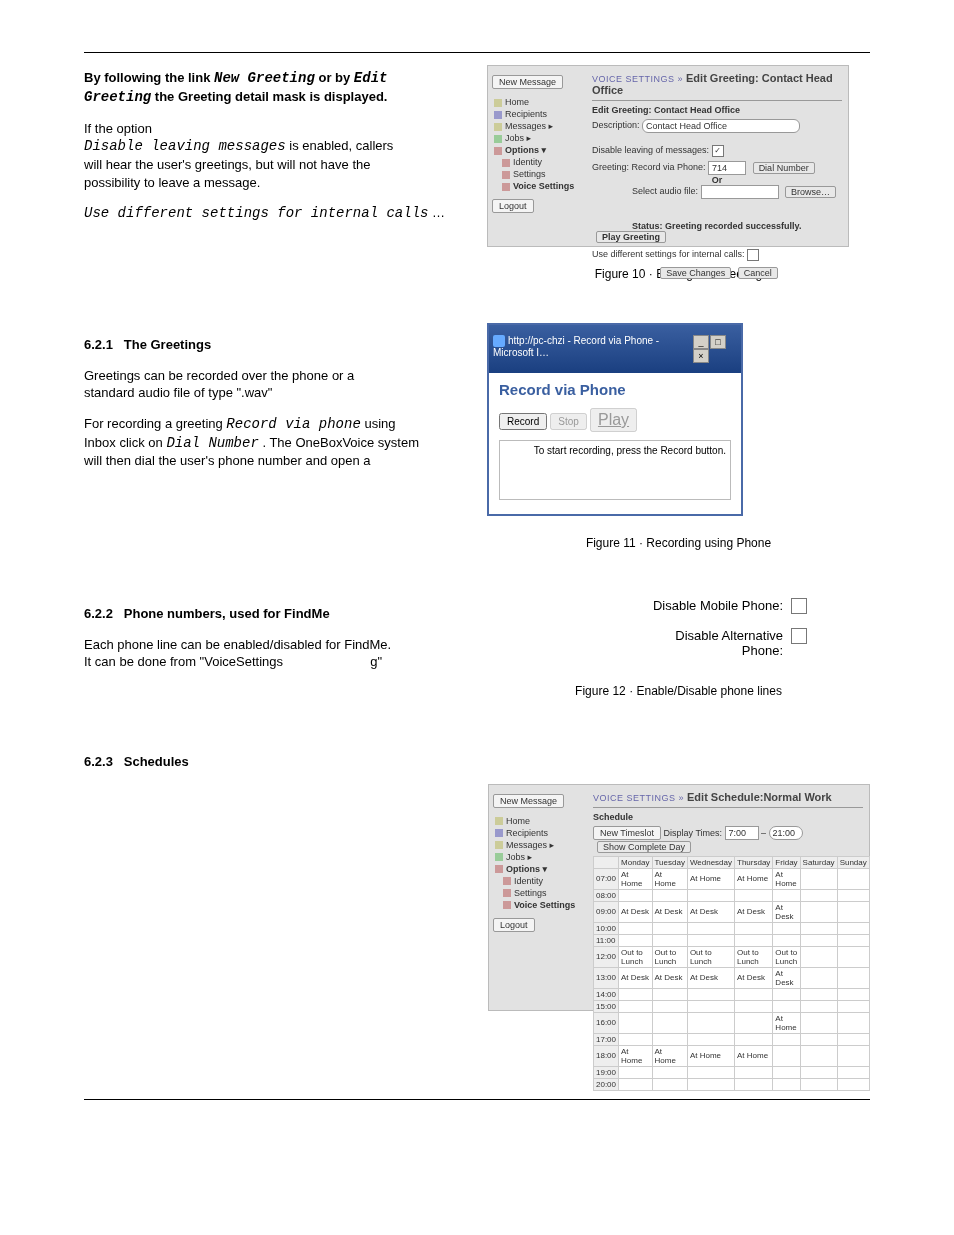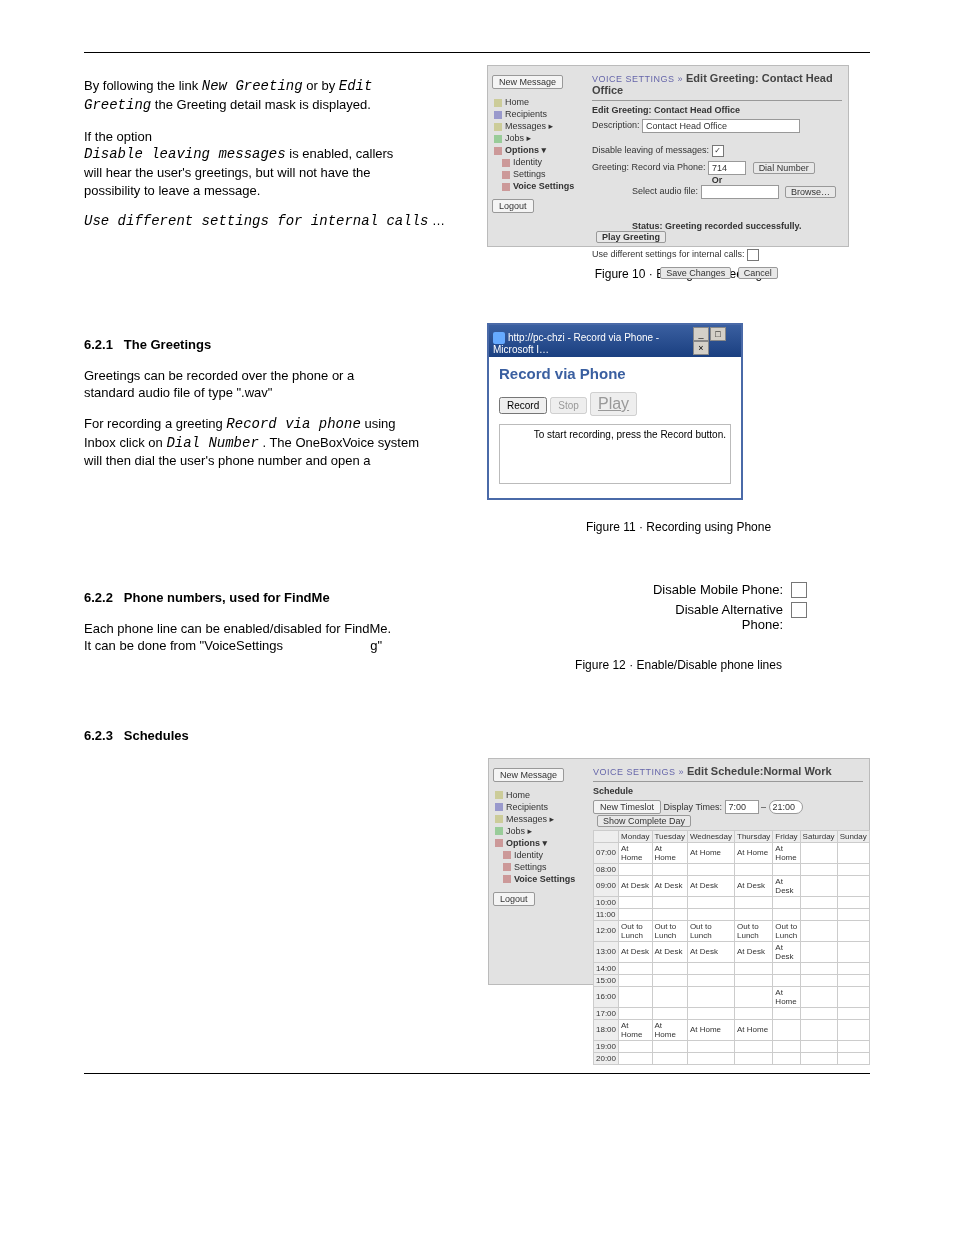--- a/index.html
+++ b/index.html
@@ -18,47 +18,47 @@
   .fig-menu-item{padding:1px 2px;white-space:nowrap;}
   .fig-icon{display:inline-block;width:8px;height:8px;background:#c99;margin-right:3px;vertical-align:middle;}
   .fig-icon.g{background:#9c9;} .fig-icon.b{background:#99c;} .fig-icon.y{background:#cc9;}
   .fig-main{position:absolute;left:104px;right:6px;top:6px;}
   .fig-field{background:#fff;border:1px solid #999;display:inline-block;padding:0 3px;font-size:9px;min-width:80px;height:12px;line-height:12px;vertical-align:middle;}
   .fig-check{display:inline-block;width:10px;height:10px;border:1px solid #777;background:#fff;vertical-align:middle;}
   .fig-hr{border-top:1px solid #999;margin:4px 0;}
   .fig-bc{color:#66a;letter-spacing:0.5px;font-size:9px;}
   .fig-small-btn{display:inline-block;background:#e8e8e8;border:1px solid #999;padding:0 5px;font-size:9px;margin-left:4px;border-radius:2px;vertical-align:middle;}
   .popup{border:2px solid #4a6aa8;position:relative;background:#fff;width:252px;font-size:11px;}
-  .titlebar{background:linear-gradient(to bottom,#3a5fa0,#1a3f80);color:#fff;font-size:10px;padding:2px 4px;display:flex;align-items:flex-end;justify-content:space-between;}
+  .titlebar{background:linear-gradient(to bottom,#3a5fa0,#1a3f80);color:#fff;font-size:10px;padding:10px 4px;display:flex;align-items:flex-start;justify-content:space-between;}
   .winbtns span{display:inline-block;width:14px;height:12px;background:#d4d0c8;border:1px solid #888;margin-left:1px;font-size:9px;line-height:12px;text-align:center;color:#000;}
   .popup-body{padding:8px 10px 14px;}
   .popup-h{color:#3a5fa0;font-size:15px;font-weight:bold;margin-bottom:10px;}
   .popup-bar{background:#d4cfc7;border-top:1px solid #aaa;padding:2px 4px;display:flex;align-items:center;justify-content:space-between;font-size:10px;}
   .status-icon{display:inline-block;width:12px;height:12px;background:#cfe;border:1px solid #8aa;margin-right:4px;vertical-align:middle;}
   .intranet-icon{display:inline-block;width:12px;height:12px;background:#def;border:1px solid #8ac;margin-right:3px;vertical-align:middle;}
-  .fig12{font-size:13px;color:#000;padding:6px 10px;display:flex;flex-direction:column;align-items:flex-end;gap:4px;}
+  .fig12{font-size:13px;color:#000;padding:6px 10px;display:flex;flex-direction:column;align-items:flex-end;gap:14px;}
   .fig12-row{display:flex;align-items:flex-start;gap:8px;}
   .fig12-lbl{text-align:right;width:180px;}
   .fig12 .fig-check{width:14px;height:14px;}
   .sched-table{border-collapse:collapse;font-size:8px;width:100%;}
   .sched-table th,.sched-table td{border:1px solid #ccc;padding:1px 2px;text-align:left;background:#fff;}
   .sched-table th{background:#eee;font-weight:normal;}
   .sched-table td.time{background:#eee;width:28px;}
   .section-gap{height:36px;}
   .divider-line{border-bottom:1px solid #000;width:180px;margin:6px 0 2px;}
 </style>
 </head>
 <body>
 
 <div class="page">
   <div class="hr"></div>
 
   <div class="row">
     <div class="left body-txt">
-      <p style="margin-top:12px;">
+      <p style="margin-top:4px;font-weight:bold;">
         <span>By following the link </span>
         <span class="mono-ital">New Greeting</span>
         <span> or by </span>
         <span class="mono-ital">Edit</span><br>
         <span class="mono-ital">Greeting</span>
         <span> the Greeting detail mask is displayed.</span>
       </p>
       <p>
         <span>If the option </span><br>
         <span class="mono-ital">Disable leaving messages</span>
@@ -91,21 +91,21 @@
         </div>
         <div class="fig-main">
           <div>
             <span class="fig-bc">VOICE SETTINGS » </span>
             <b style="color:#444;font-size:11px;">Edit Greeting: Contact Head Office</b>
           </div>
           <div class="fig-hr"></div>
           <div><b>Edit Greeting: Contact Head Office</b></div>
           <div style="margin-top:4px;">
             <span>Description:</span>
-            <span class="fig-field" style="min-width:150px;">Contact Head Office</span>
+            <span class="fig-field" style="min-width:150px;border-radius:6px;">Contact Head Office</span>
           </div>
           <div style="margin-top:12px;">
             <span>Disable leaving of messages:</span>
             <span class="fig-check" style="font-size:8px;text-align:center;">✓</span>
           </div>
           <div style="margin-top:4px;">
             <span>Greeting:</span>
             <span>Record via Phone:</span>
             <span class="fig-field" style="min-width:30px;">714</span>
             <span class="fig-small-btn">Dial Number</span>

